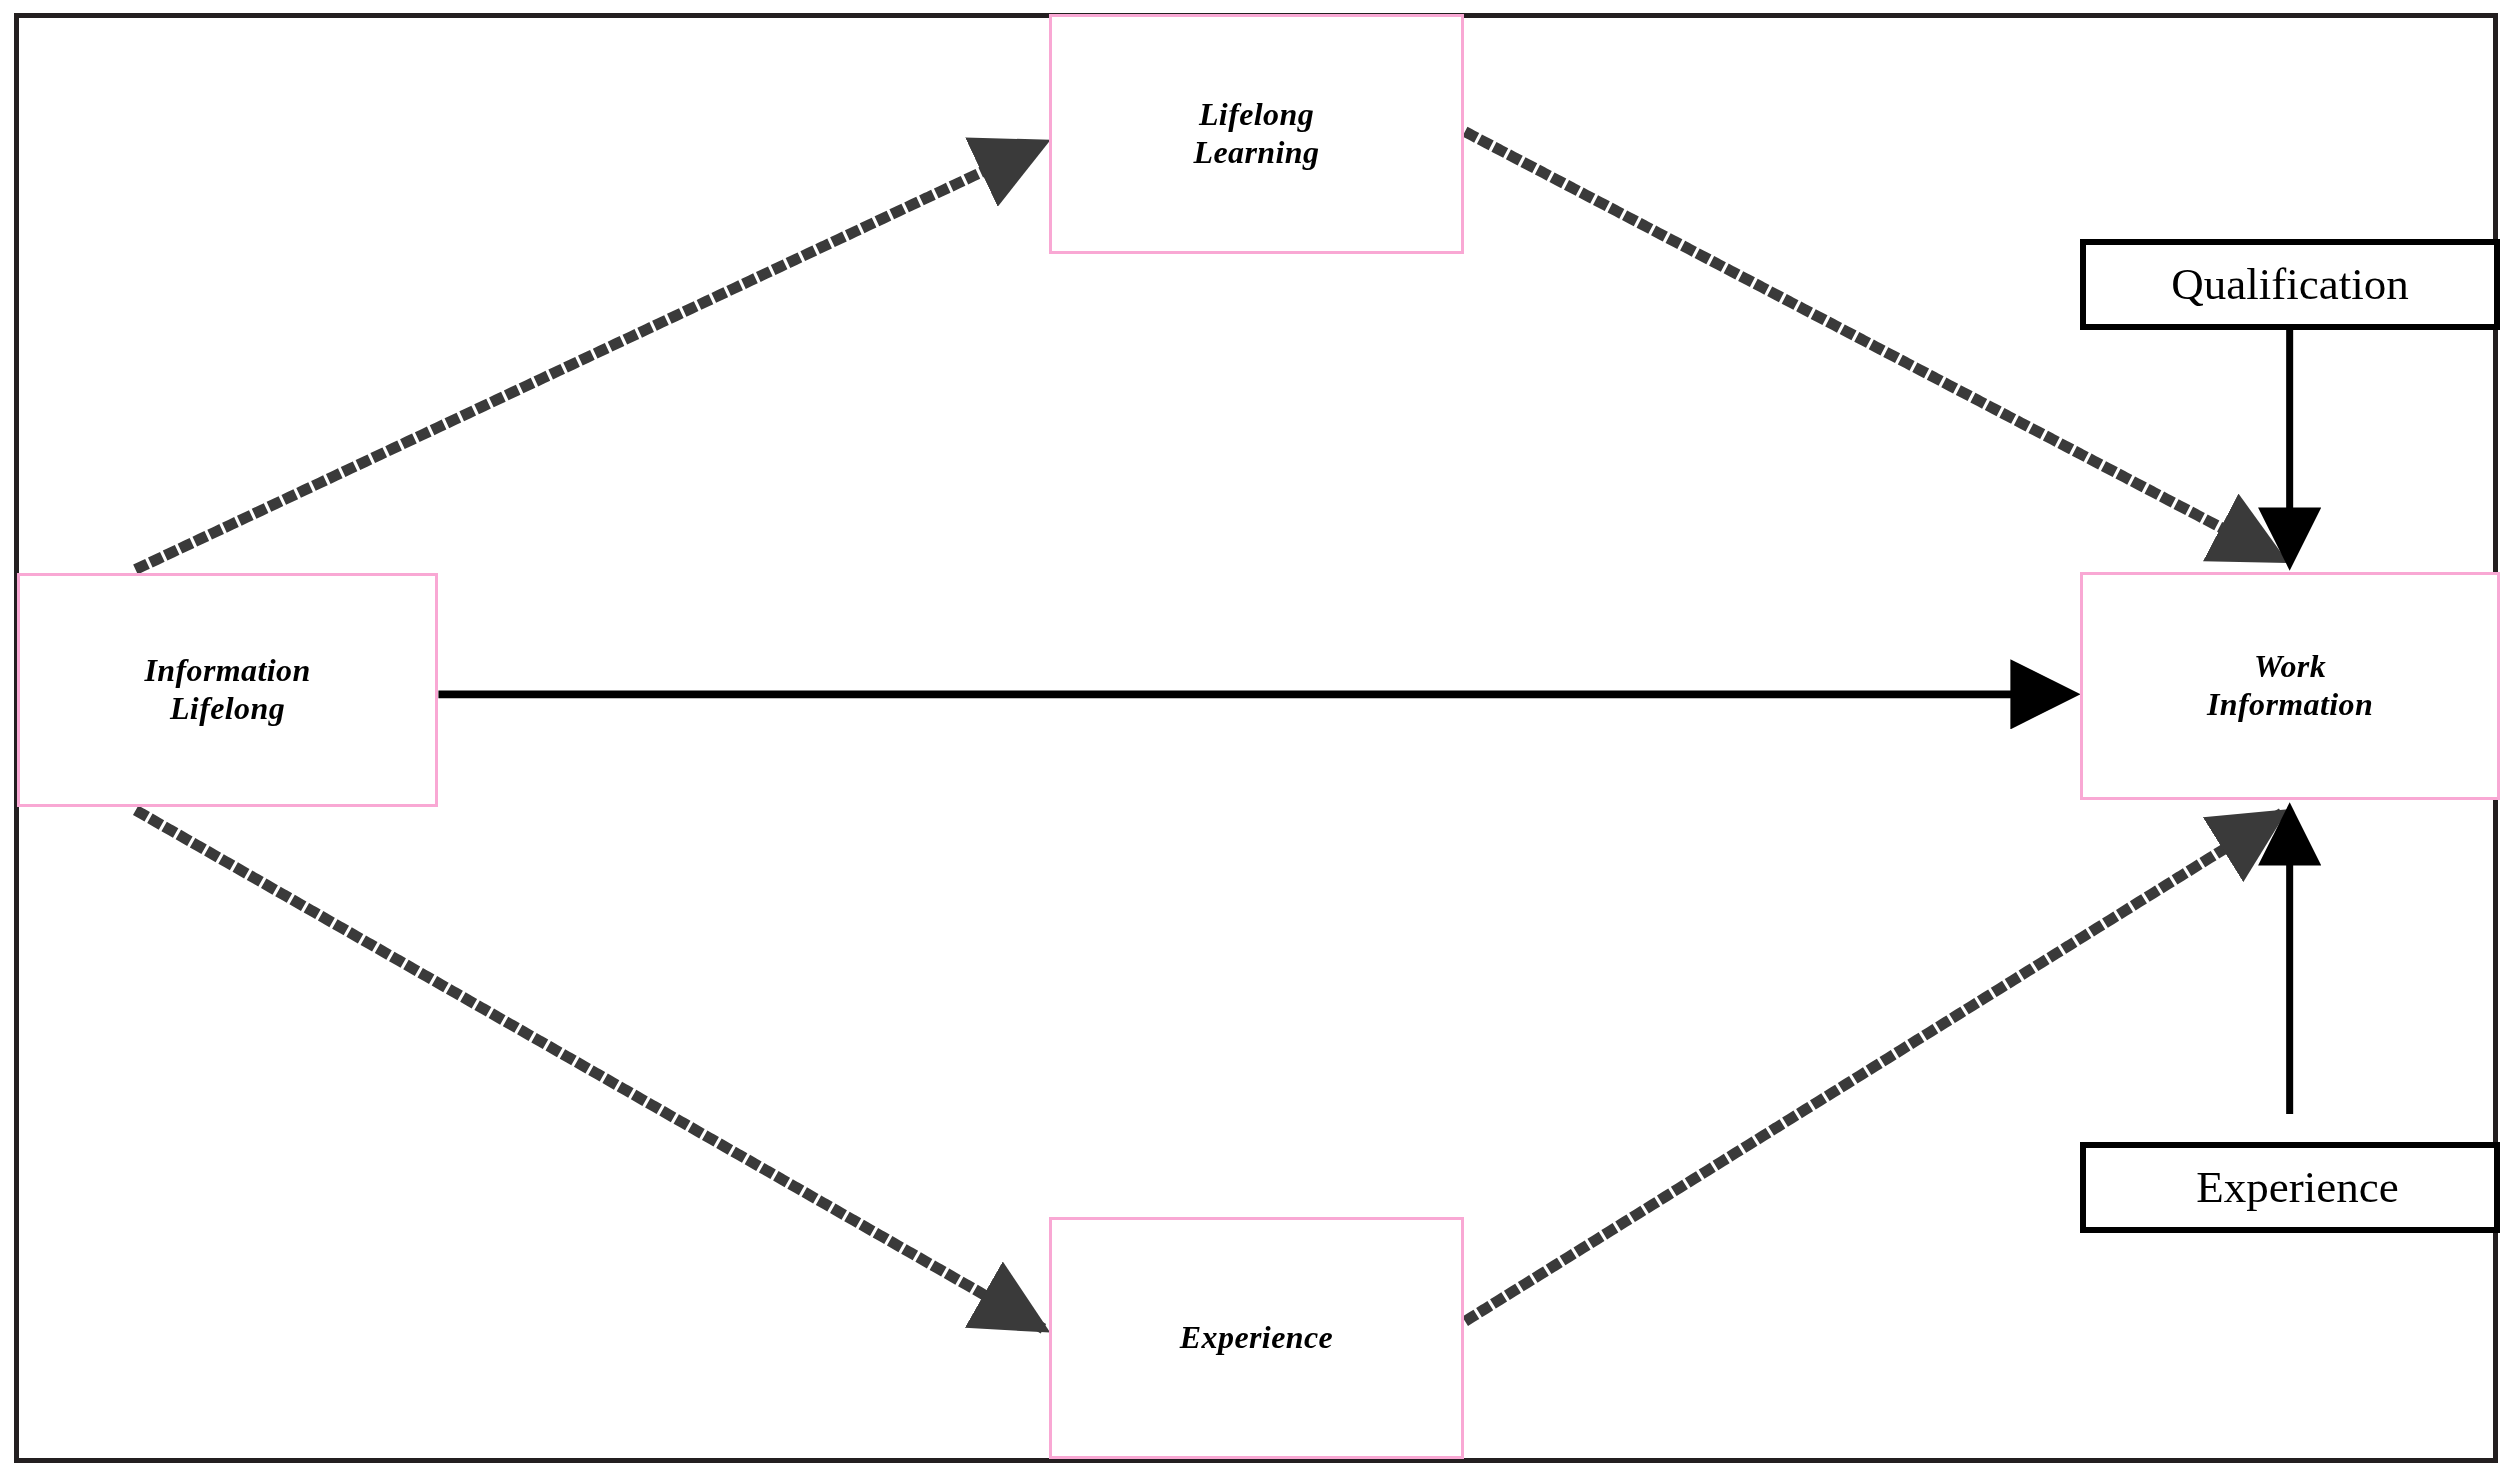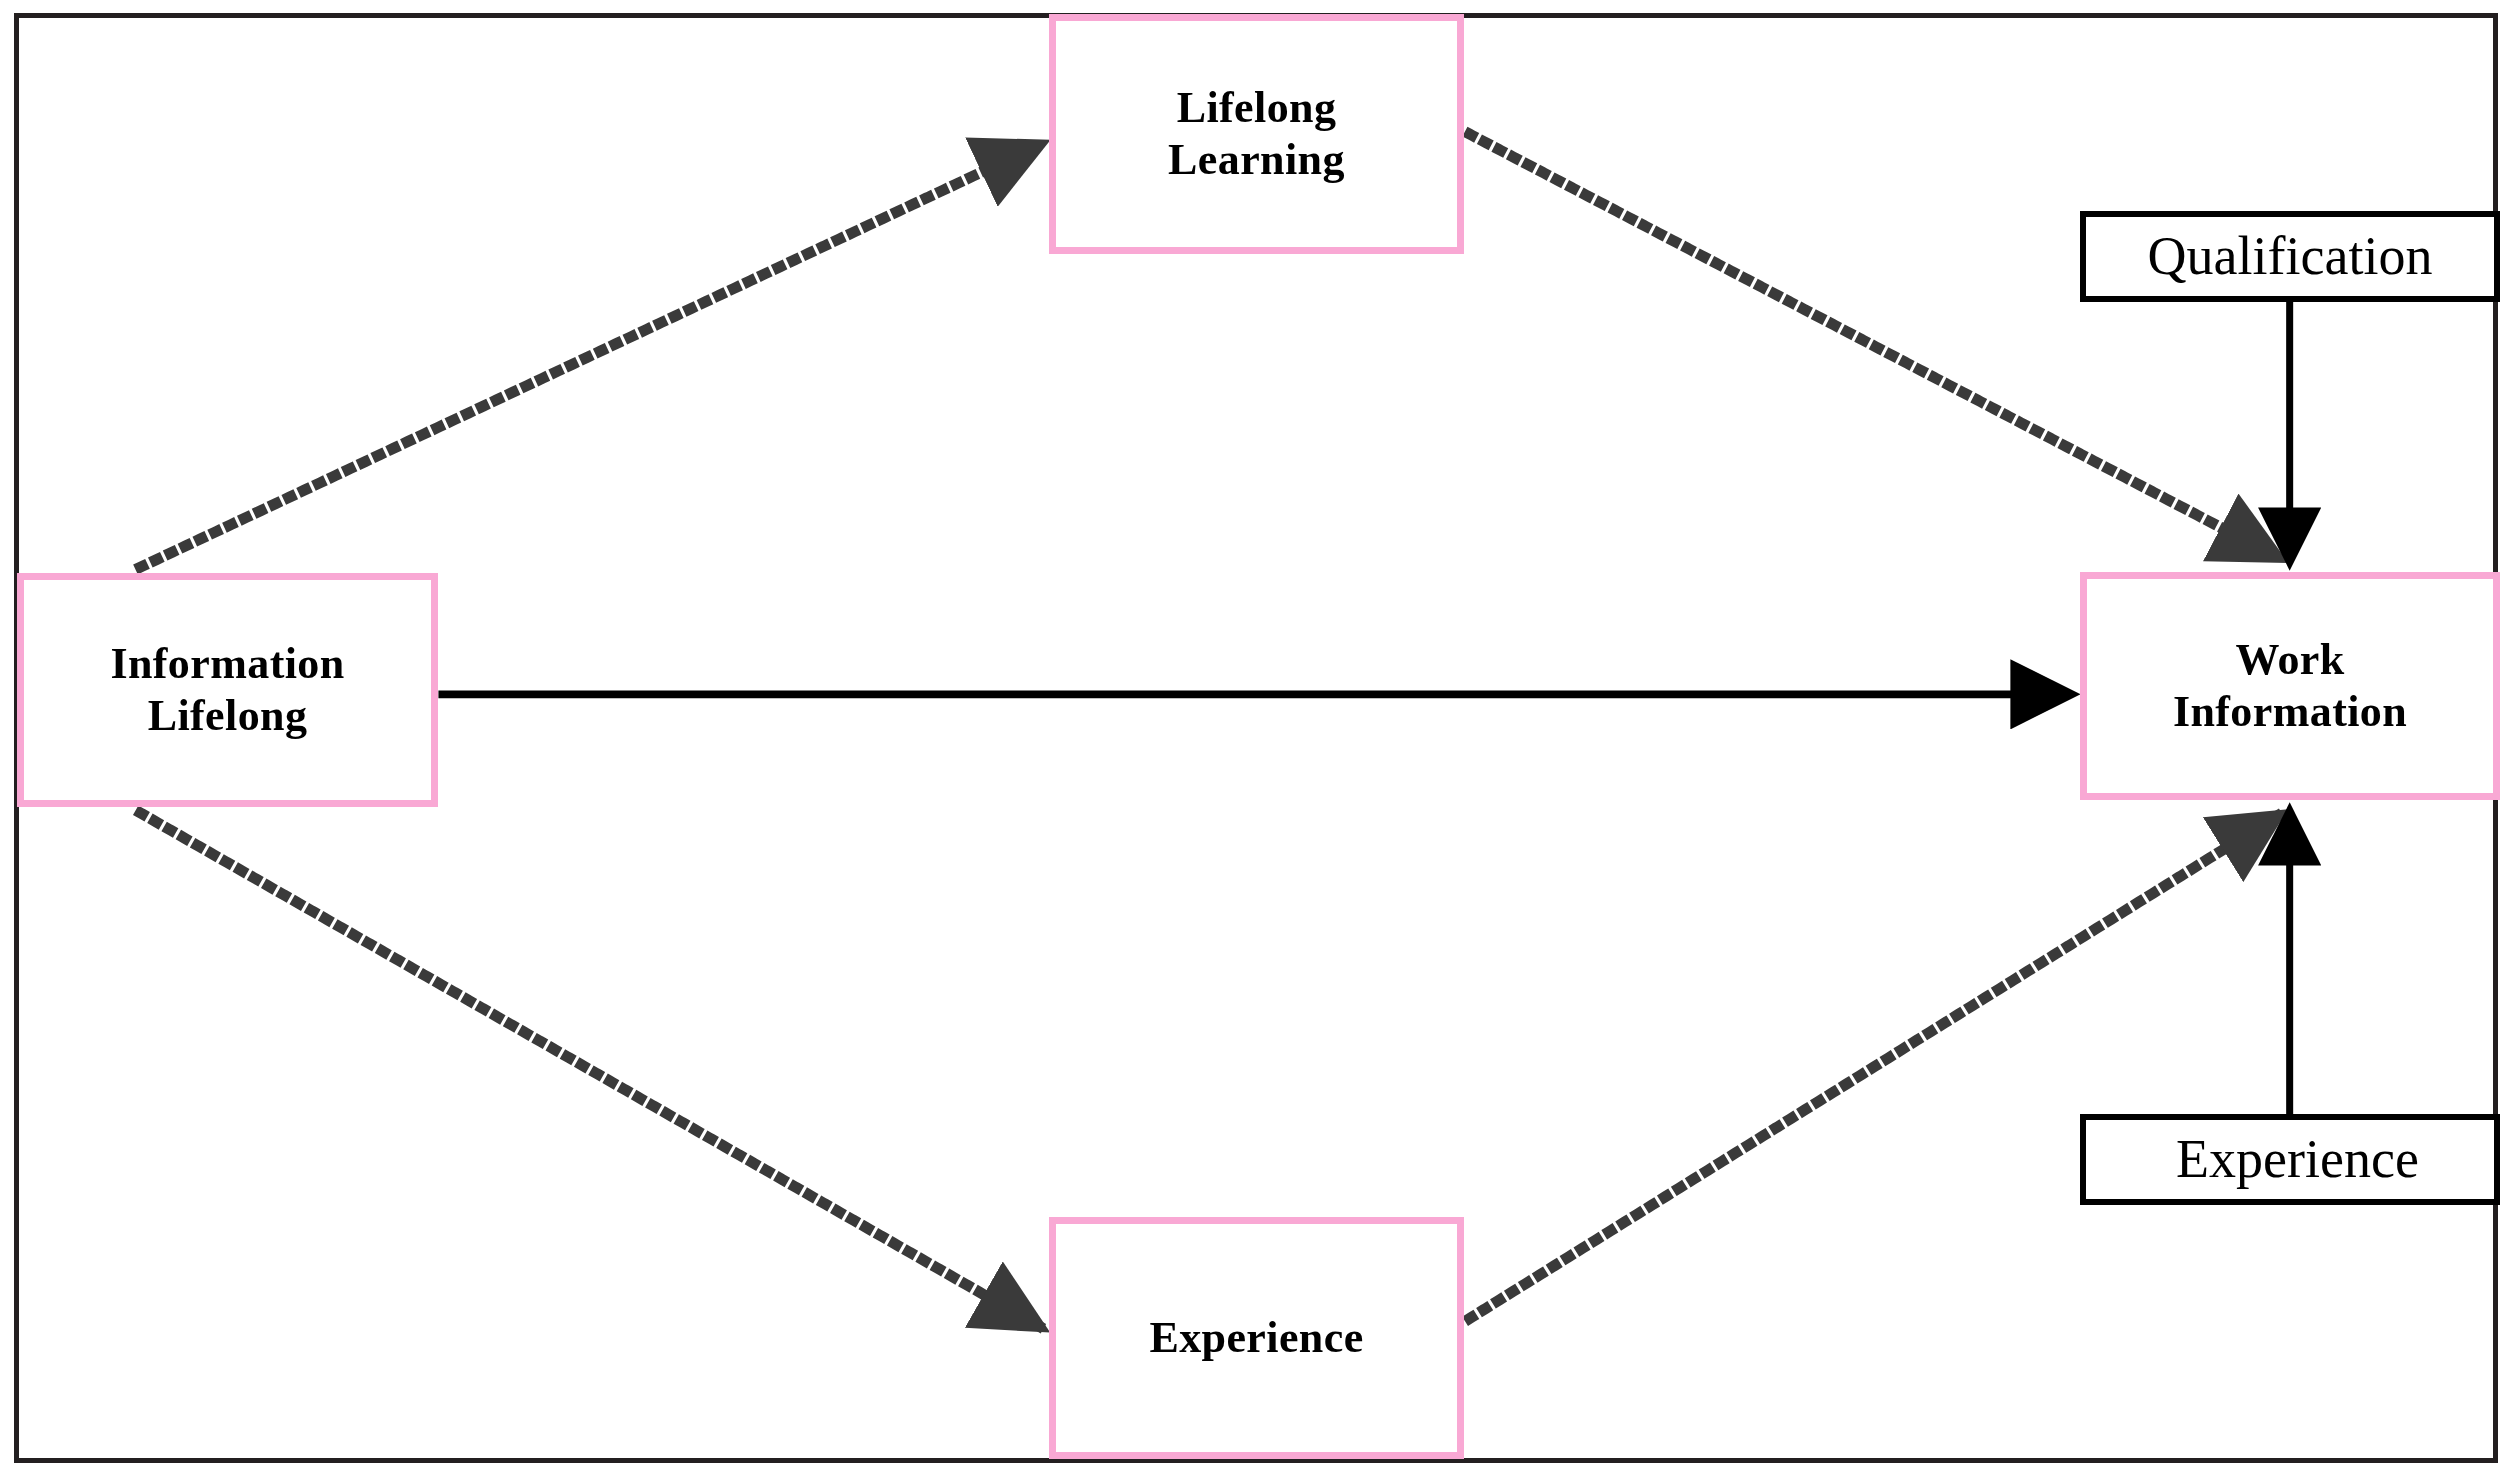--- a/index.html
+++ b/index.html
@@ -36,31 +36,33 @@
     background: #ffffff;
     box-sizing: border-box;
     display: flex;
     align-items: center;
     justify-content: center;
     text-align: center;
     color: #000000;
     z-index: 5;
   }
   .node-main {
-    border: 7px solid #f9a8d4;
+    border: 3px solid #f9a8d4;
     font-weight: bold;
-    font-size: 44px;
+    font-size: 32px;
     line-height: 1.18;
     letter-spacing: 0.4px;
+    font-style: italic;
   }
   .node-mod {
     border: 6.2px solid #000000;
     font-weight: normal;
-    font-size: 54px;
+    font-size: 45px;
     line-height: 1.1;
+    margin-top: 28px;
   }
   .node-label {
     white-space: pre-line;
     display: block;
   }
 
   
   #node-information-literacy { left: 17px;   top: 573px;  width: 421px; height: 234px; }
   #node-lifelong-learning    { left: 1049px; top: 14px;   width: 415px; height: 240px; }
   #node-creativity           { left: 1049px; top: 1217px; width: 415px; height: 242px; }

